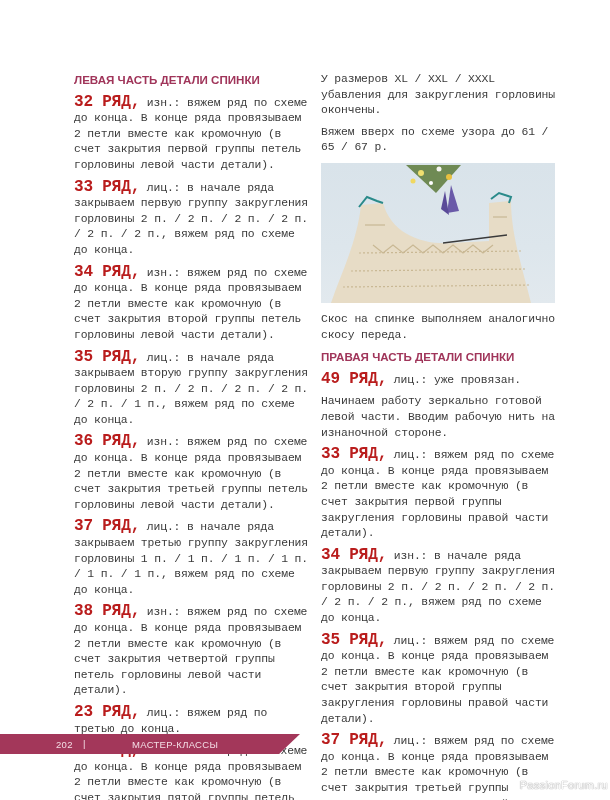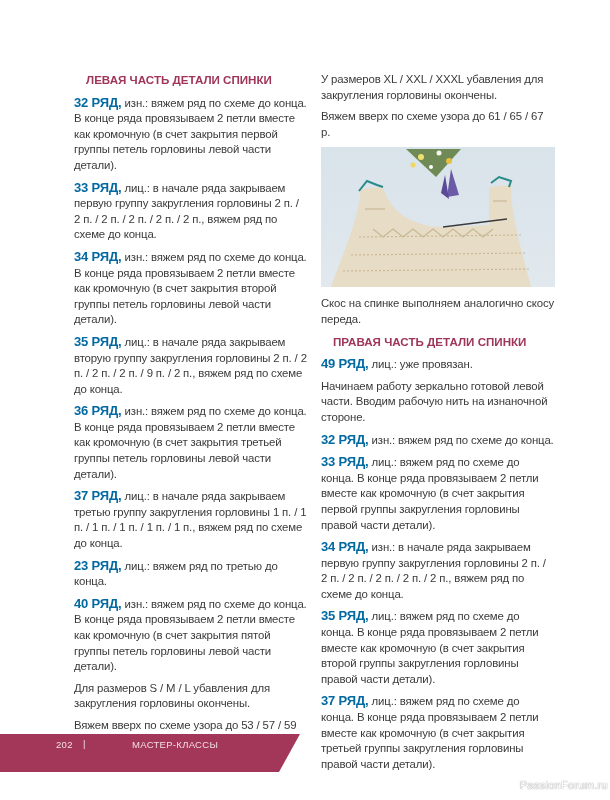--- a/index.html
+++ b/index.html
@@ -4,30 +4,30 @@
 <style>
   html, body { margin: 0; padding: 0; }
   body {
     width: 610px; height: 800px; background: #ffffff; position: relative; overflow: hidden;
     font-family: "Liberation Sans", "DejaVu Sans", sans-serif;
     color: #3a3a3a;
   }
   .col { position: absolute; top: 72px; width: 234px; font-size: 11.4px; line-height: 15.6px; letter-spacing: -0.15px; }
   .col.left { left: 74px; }
   .col.right { left: 321px; }
-  .col p { margin: 0 0 6px 0; }
-  .heading { color: #a0355a; font-weight: bold; font-size: 11.6px; margin: 0 0 7px 12px; letter-spacing: 0; }
-  .row-num { color: #0369a1; font-weight: bold; font-size: 13px; }
+  .col p { margin: 0 0 6px 0; font-family: Liberation Mono, monospace; }
+  .heading { color: #a0355a; font-weight: bold; font-size: 11.6px; margin: 0 0 7px 0; letter-spacing: 0; }
+  .row-num { color: #b91c1c; font-weight: bold; font-size: 16px; }
   .photo {
     width: 234px; height: 140px; margin: 7px 0 9px 0; position: relative; overflow: hidden;
     background: linear-gradient(180deg, #d9e3ea 0%, #dde6ec 60%, #e2e9ee 100%);
   }
   .photo svg { display: block; }
   .footer-bar {
-    position: absolute; left: 0; top: 734px; width: 300px; height: 38px;
+    position: absolute; left: 0; top: 734px; width: 300px; height: 20px;
     background: #a3375a;
     clip-path: polygon(0 0, 100% 0, 93% 100%, 0 100%);
     color: #f3dde5; font-size: 9.5px; letter-spacing: 0.3px;
   }
   .page-num { position: absolute; left: 56px; top: 5px; }
   .bar-sep { position: absolute; left: 83px; top: 4px; }
   .section-name { position: absolute; left: 132px; top: 5px; }
   .watermark {
     position: absolute; right: 2px; top: 779px; font-size: 11px; color: #ffffff;
     text-shadow: 0 0 1px #9a9a9a, 0 0 1px #9a9a9a;
@@ -36,23 +36,24 @@
 </style>
 </head>
 <body>
 
 <div class="col left">
   <div class="heading">ЛЕВАЯ ЧАСТЬ ДЕТАЛИ СПИНКИ</div>
   <div id="left-paras">
       <p><span class="row-num">32 РЯД,</span><span> изн.: вяжем ряд по схеме до конца. В конце ряда провязываем 2 петли вместе как кромочную (в счет закрытия первой группы петель горловины левой части детали).</span></p>
       <p><span class="row-num">33 РЯД,</span><span> лиц.: в начале ряда закрываем первую группу закругления горловины 2 п. / 2 п. / 2 п. / 2 п. / 2 п. / 2 п., вяжем ряд по схеме до конца.</span></p>
       <p><span class="row-num">34 РЯД,</span><span> изн.: вяжем ряд по схеме до конца. В конце ряда провязываем 2 петли вместе как кромочную (в счет закрытия второй группы петель горловины левой части детали).</span></p>
-      <p><span class="row-num">35 РЯД,</span><span> лиц.: в начале ряда закрываем вторую группу закругления горловины 2 п. / 2 п. / 2 п. / 2 п. / 9 п. / 2 п., вяжем ряд по схеме до конца.</span></p>
+      <p><span class="row-num">35 РЯД,</span><span> лиц.: в начале ряда закрываем вторую группу закругления горловины 2 п. / 2 п. / 2 п. / 2 п. / 2 п. / 1 п., вяжем ряд по схеме до конца.</span></p>
       <p><span class="row-num">36 РЯД,</span><span> изн.: вяжем ряд по схеме до конца. В конце ряда провязываем 2 петли вместе как кромочную (в счет закрытия третьей группы петель горловины левой части детали).</span></p>
       <p><span class="row-num">37 РЯД,</span><span> лиц.: в начале ряда закрываем третью группу закругления горловины 1 п. / 1 п. / 1 п. / 1 п. / 1 п. / 1 п., вяжем ряд по схеме до конца.</span></p>
+      <p><span class="row-num">38 РЯД,</span><span> изн.: вяжем ряд по схеме до конца. В конце ряда провязываем 2 петли вместе как кромочную (в счет закрытия четвертой группы петель горловины левой части детали).</span></p>
       <p><span class="row-num">23 РЯД,</span><span> лиц.: вяжем ряд по третью до конца.</span></p>
       <p><span class="row-num">40 РЯД,</span><span> изн.: вяжем ряд по схеме до конца. В конце ряда провязываем 2 петли вместе как кромочную (в счет закрытия пятой группы петель горловины левой части детали).</span></p>
       <p><span>Для размеров S / M / L убавления для закругления горловины окончены.</span></p>
       <p><span>Вяжем вверх по схеме узора до 53 / 57 / 59 р.</span></p>
     </div>
 </div>
 
 <div class="col right">
   <p>У размеров XL / XXL / XXXL убавления для закругления горловины окончены.</p>
   <p>Вяжем вверх по схеме узора до 61 / 65 / 67 р.</p>
@@ -85,21 +86,20 @@
       <path d="M170 36 L178 30 L190 34 L188 40" stroke="#2a8a8a" stroke-width="2" fill="none"></path>
 
       <line x1="122" y1="80" x2="186" y2="72" stroke="#3a3a3a" stroke-width="1.5"></line>
     </svg>
   </div>
   <p>Скос на спинке выполняем аналогично скосу переда.</p>
   <div class="heading">ПРАВАЯ ЧАСТЬ ДЕТАЛИ СПИНКИ</div>
   <div id="right-paras">
       <p><span class="row-num">49 РЯД,</span><span> лиц.: уже провязан.</span></p>
       <p><span>Начинаем работу зеркально готовой левой части. Вводим рабочую нить на изнаночной стороне.</span></p>
-      <p><span class="row-num">32 РЯД,</span><span> изн.: вяжем ряд по схеме до конца.</span></p>
       <p><span class="row-num">33 РЯД,</span><span> лиц.: вяжем ряд по схеме до конца. В конце ряда провязываем 2 петли вместе как кромочную (в счет закрытия первой группы закругления горловины правой части детали).</span></p>
       <p><span class="row-num">34 РЯД,</span><span> изн.: в начале ряда закрываем первую группу закругления горловины 2 п. / 2 п. / 2 п. / 2 п. / 2 п. / 2 п., вяжем ряд по схеме до конца.</span></p>
       <p><span class="row-num">35 РЯД,</span><span> лиц.: вяжем ряд по схеме до конца. В конце ряда провязываем 2 петли вместе как кромочную (в счет закрытия второй группы закругления горловины правой части детали).</span></p>
       <p><span class="row-num">37 РЯД,</span><span> лиц.: вяжем ряд по схеме до конца. В конце ряда провязываем 2 петли вместе как кромочную (в счет закрытия третьей группы закругления горловины правой части детали).</span></p>
     </div>
 </div>
 
 <div class="footer-bar">
   <span class="page-num">202</span>
   <span class="bar-sep">|</span>

